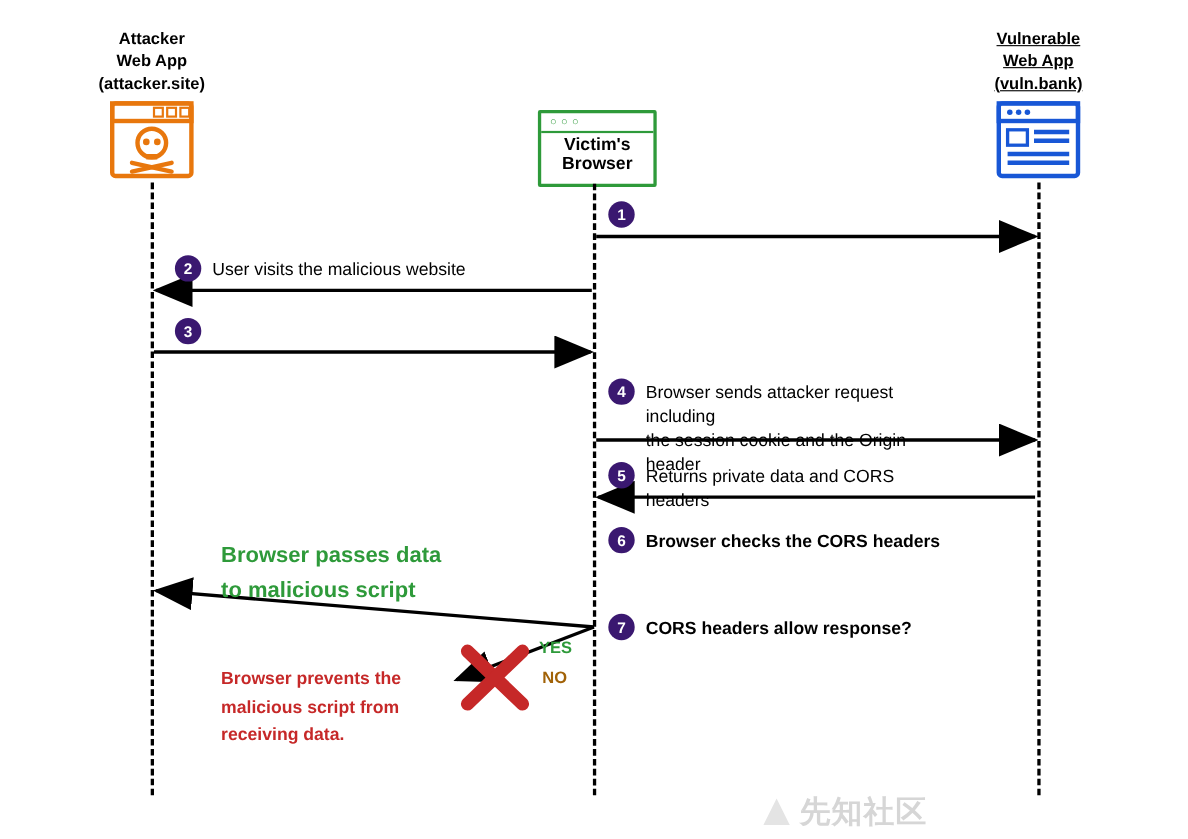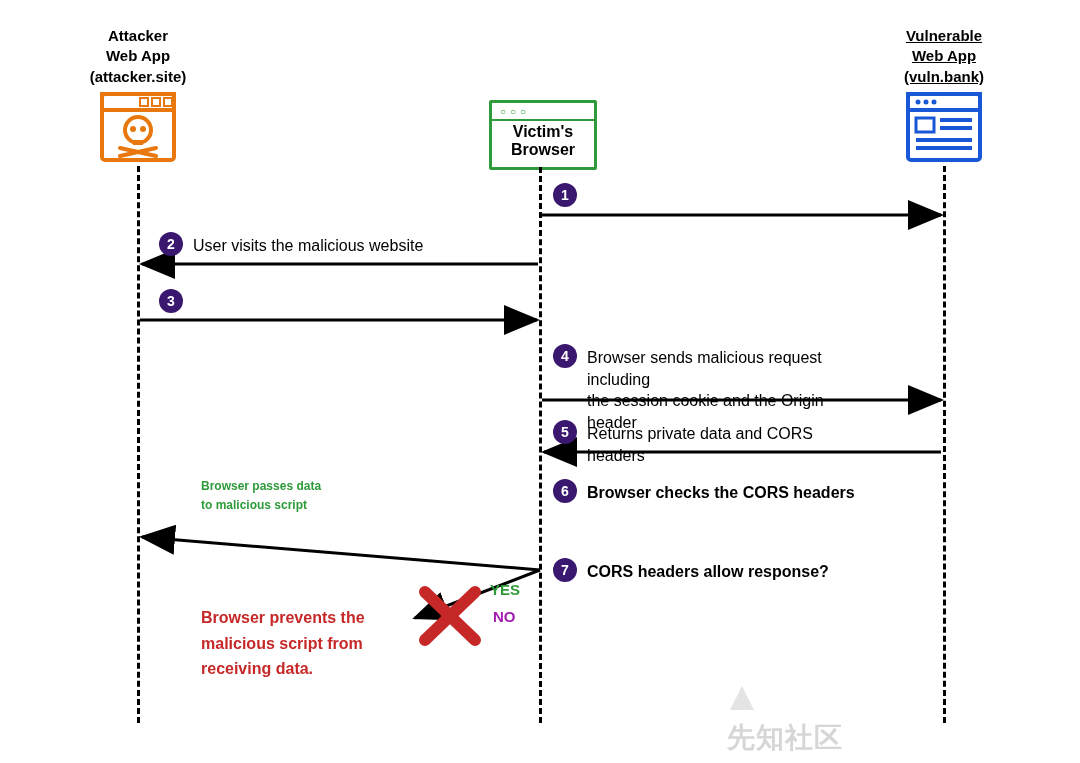--- a/index.html
+++ b/index.html
@@ -4,25 +4,25 @@
 <style>
   html,body{margin:0;padding:0;font-family:Arial,Helvetica,sans-serif;background:#fff;}
   .canvas{position:relative;width:857px;height:763px;}
   .lane-header{position:absolute;text-align:center;font-weight:bold;font-size:15px;line-height:1.35;}
   .lifeline{position:absolute;top:175px;bottom:40px;border-left:3px dashed #000;}
   .victim-box{position:absolute;border:3px solid #2e9a3a;border-radius:2px;text-align:center;font-weight:bold;font-size:16px;background:#fff;}
   .victim-dots{position:absolute;top:3px;left:8px;font-size:10px;letter-spacing:4px;color:#2e9a3a;}
   .step-num{position:absolute;width:24px;height:24px;border-radius:50%;background:#3a1870;color:#fff;font-weight:bold;font-size:14px;text-align:center;line-height:24px;}
   .step-text{position:absolute;font-size:16px;color:#000;line-height:1.35;}
   .bold{font-weight:bold;}
-  .green-text{position:absolute;color:#2e9a3a;font-weight:bold;font-size:12px;line-height:1.6;}
+  .green-text{position:absolute;color:#2e9a3a;font-weight:bold;font-size:20px;line-height:1.6;margin-top:12px;}
   .red-text{position:absolute;color:#c62828;font-weight:bold;font-size:16px;line-height:1.6;}
   .yes{position:absolute;color:#2e9a3a;font-weight:bold;font-size:15px;margin-top:36px;}
-  .no{position:absolute;color:#a21caf;font-weight:bold;font-size:15px;}
-  .watermark{position:absolute;right:14px;bottom:6px;font-size:28px;color:#d6d6d6;font-weight:bold;letter-spacing:1px;display:flex;gap:6px;flex-direction:column;}
+  .no{position:absolute;color:#a16207;font-weight:bold;font-size:15px;}
+  .watermark{position:absolute;right:14px;bottom:6px;font-size:28px;color:#d6d6d6;font-weight:bold;letter-spacing:1px;display:flex;align-items:center;gap:6px;}
   .watermark svg{opacity:.65}
   svg.abs{position:absolute;overflow:visible;}
 </style>
 </head>
 <body>
 
 <div class="canvas">
 
   <div class="lane-header" style="left:78px;top:26px;width:120px;">
     <span>Attacker</span><br>
@@ -105,21 +105,21 @@
 
   <div class="step-num" style="left:553px;top:183px;"><span>1</span></div>
 
   <div class="step-num" style="left:159px;top:232px;"><span>2</span></div>
   <div class="step-text" style="left:193px;top:235px;">User visits the malicious website</div>
 
   <div class="step-num" style="left:159px;top:289px;"><span>3</span></div>
 
   <div class="step-num" style="left:553px;top:344px;"><span>4</span></div>
   <div class="step-text" style="left:587px;top:347px;">
-    <span>Browser sends malicious request including</span><br>
+    <span>Browser sends attacker request including</span><br>
     <span>the session cookie and the Origin header</span>
   </div>
 
   <div class="step-num" style="left:553px;top:420px;"><span>5</span></div>
   <div class="step-text" style="left:587px;top:423px;">Returns private data and CORS headers</div>
 
   <div class="step-num" style="left:553px;top:479px;"><span>6</span></div>
   <div class="step-text bold" style="left:587px;top:482px;">Browser checks the CORS headers</div>
 
   <div class="step-num" style="left:553px;top:558px;"><span>7</span></div>

